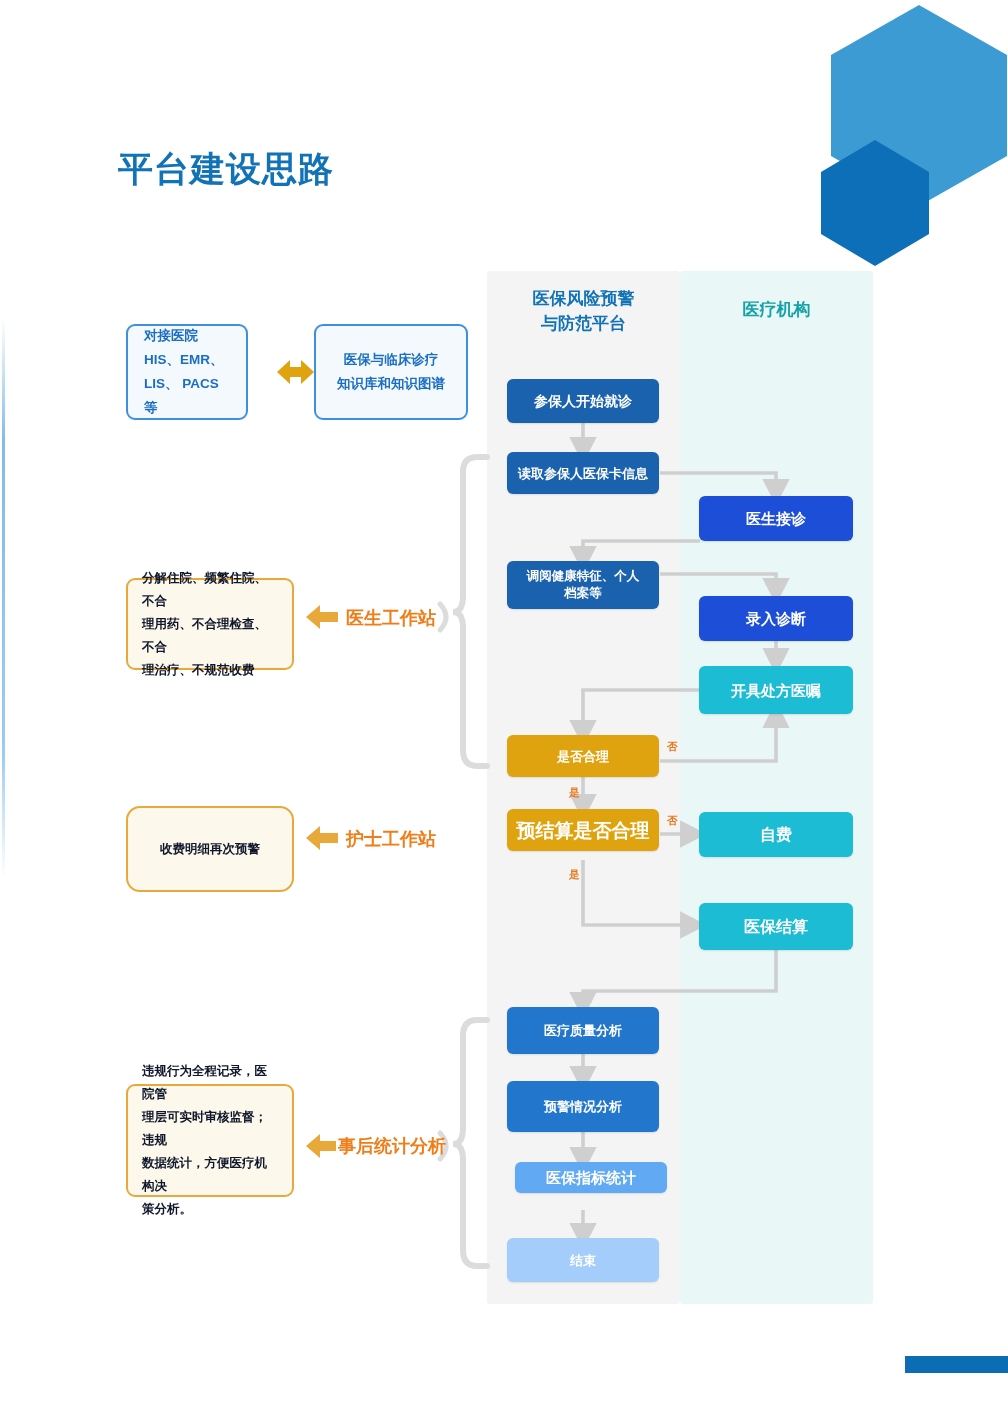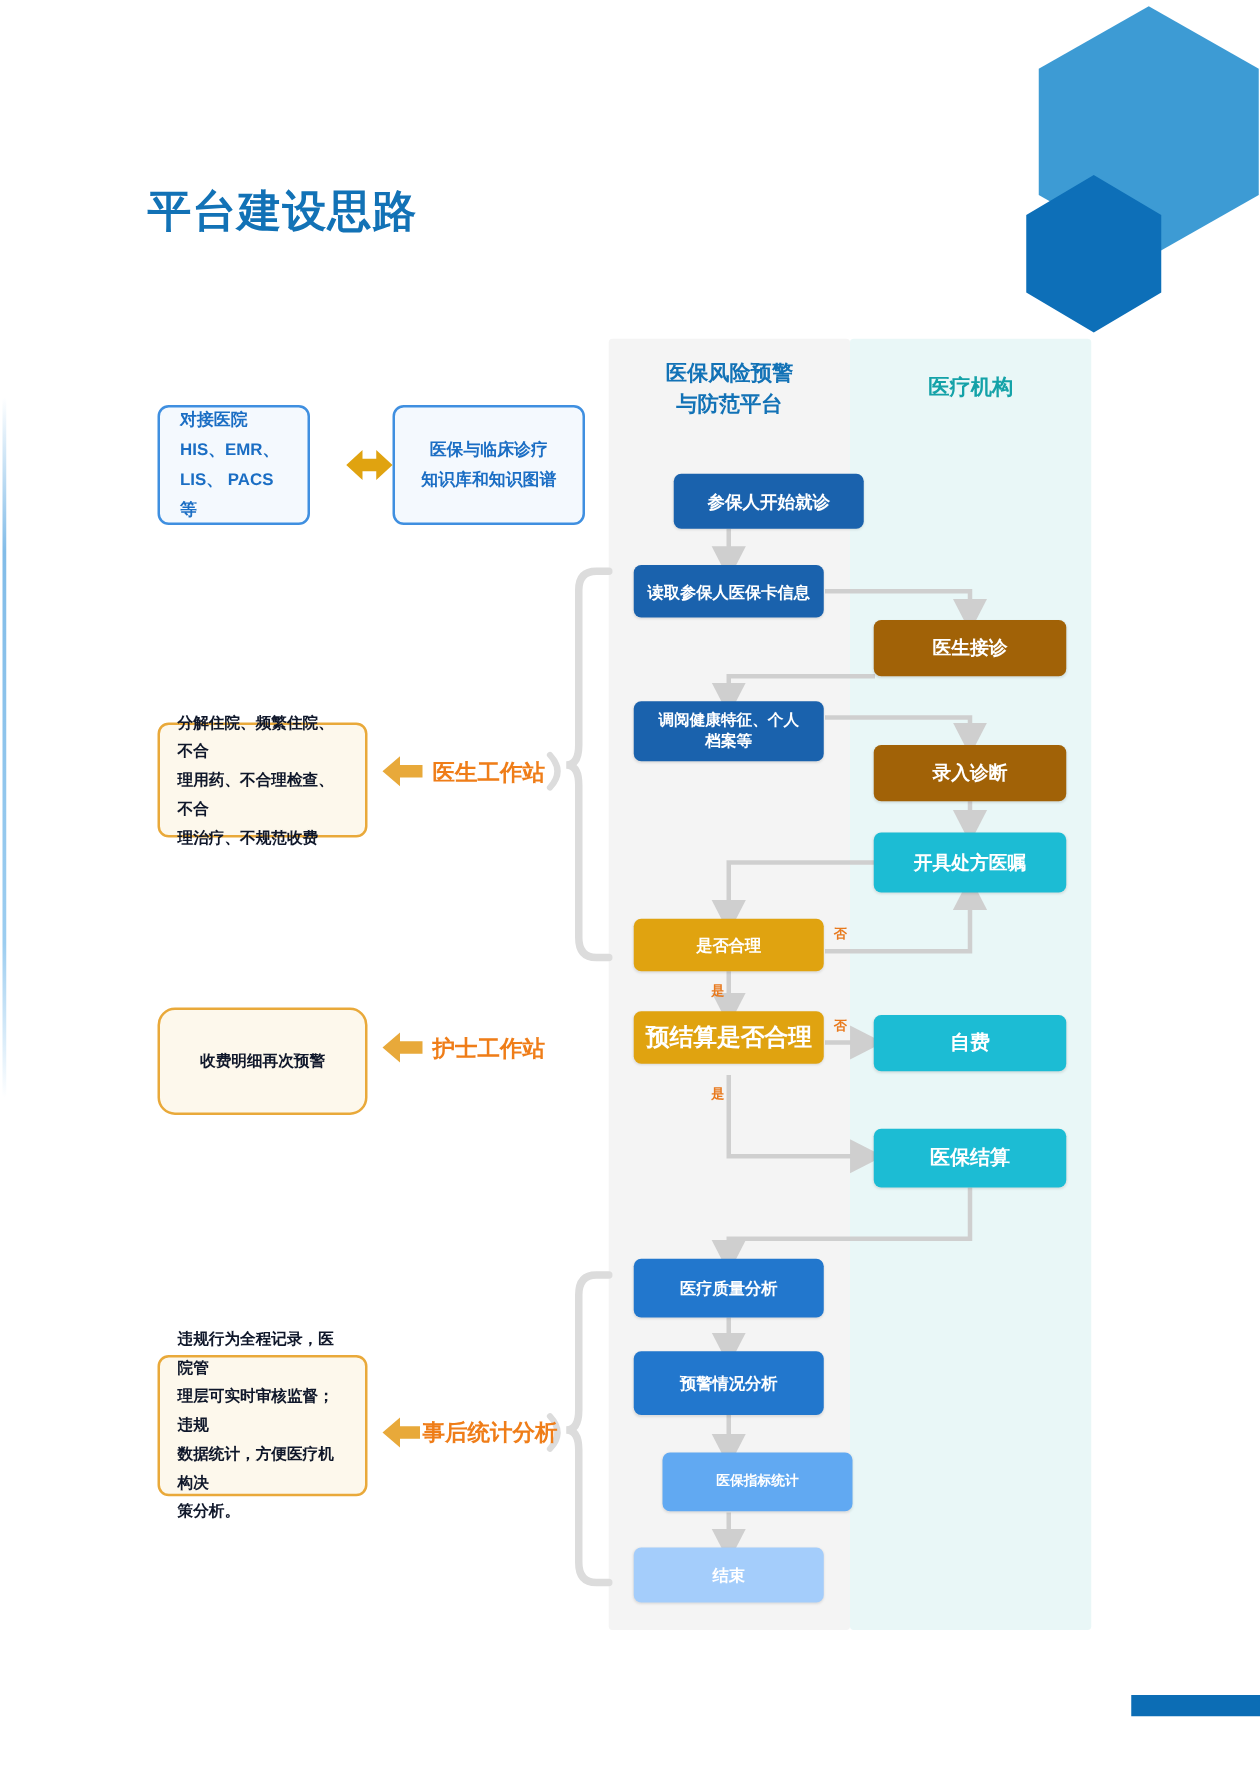--- a/index.html
+++ b/index.html
@@ -44,21 +44,21 @@
     position: absolute; border-radius: 6px; color: #ffffff;
     display: flex; align-items: center; justify-content: center;
     text-align: center; font-weight: bold; white-space: pre-line;
     line-height: 17px; box-shadow: 0 1px 2px rgba(0,0,0,0.10);
   }
   .n-blue     { background: #1a62ad; }
   .n-blue2    { background: #2277cd; }
   .n-blue-lt  { background: #61a9f2; }
   .n-blue-ltr { background: #a4cdfb; }
   .n-gold     { background: #e0a310; }
-  .n-teal     { background: #a16207; }
+  .n-teal     { background: #1d4ed8; }
   .n-cyan     { background: #1cbcd4; }
 
   
   .infobox {
     position: absolute; border-radius: 9px;
     display: flex; align-items: center;
     font-weight: bold; white-space: pre-line;
   }
   .info-blue {
     background: #f4f9fe; border: 2px solid #3f8fe0;
@@ -146,29 +146,29 @@
 
     <g fill="none" stroke="#dcdcdc" stroke-width="6" stroke-linecap="round">
       <path d="M487,457 L477,457 Q463,457 463,472 L463,596 Q463,612 453,612 Q463,612 463,628 L463,750 Q463,766 477,766 L487,766"></path>
     </g>
 
     <g fill="none" stroke="#dcdcdc" stroke-width="6" stroke-linecap="round">
       <path d="M487,1020 L477,1020 Q463,1020 463,1036 L463,1128 Q463,1144 453,1144 Q463,1144 463,1160 L463,1250 Q463,1266 477,1266 L487,1266"></path>
     </g>
   </svg>
 
-  <div class="node n-blue" style="left:507px; top:379px;  width:152px; height:44px; font-size:14px;margin-left:32px;">参保人开始就诊</div>
+  <div class="node n-blue" style="left:507px; top:379px;  width:152px; height:44px; font-size:14px;">参保人开始就诊</div>
   <div class="node n-blue" style="left:507px; top:452px;  width:152px; height:42px; font-size:13px;">读取参保人医保卡信息</div>
   <div class="node n-blue" style="left:507px; top:561px;  width:152px; height:48px; font-size:12.5px;">调阅健康特征、个人
 档案等</div>
   <div class="node n-gold" style="left:507px; top:735px;  width:152px; height:42px; font-size:13px;">是否合理</div>
   <div class="node n-gold" style="left:507px; top:809px;  width:152px; height:42px; font-size:19px;">预结算是否合理</div>
   <div class="node n-blue2" style="left:507px; top:1007px; width:152px; height:47px; font-size:13px;">医疗质量分析</div>
   <div class="node n-blue2" style="left:507px; top:1081px; width:152px; height:51px; font-size:13px;">预警情况分析</div>
-  <div class="node n-blue-lt" style="left:530px; top:1162px; width:152px; height:47px; font-size:11px;">医保指标统计</div>
+  <div class="node n-blue-lt" style="left:515px; top:1162px; width:152px; height:31px; font-size:15px;">医保指标统计</div>
   <div class="node n-blue-ltr" style="left:507px; top:1238px; width:152px; height:44px; font-size:13px;">结束</div>
 
   <div class="node n-teal" style="left:699px; top:496px; width:154px; height:45px; font-size:15px;">医生接诊</div>
   <div class="node n-teal" style="left:699px; top:596px; width:154px; height:45px; font-size:15px;">录入诊断</div>
   <div class="node n-cyan" style="left:699px; top:666px; width:154px; height:48px; font-size:15px;">开具处方医嘱</div>
   <div class="node n-cyan" style="left:699px; top:812px; width:154px; height:45px; font-size:16px;">自费</div>
   <div class="node n-cyan" style="left:699px; top:903px; width:154px; height:47px; font-size:16px;">医保结算</div>
 
   <div class="edge-label" style="left:667px; top:740px;">否</div>
   <div class="edge-label" style="left:569px; top:786px;">是</div>

